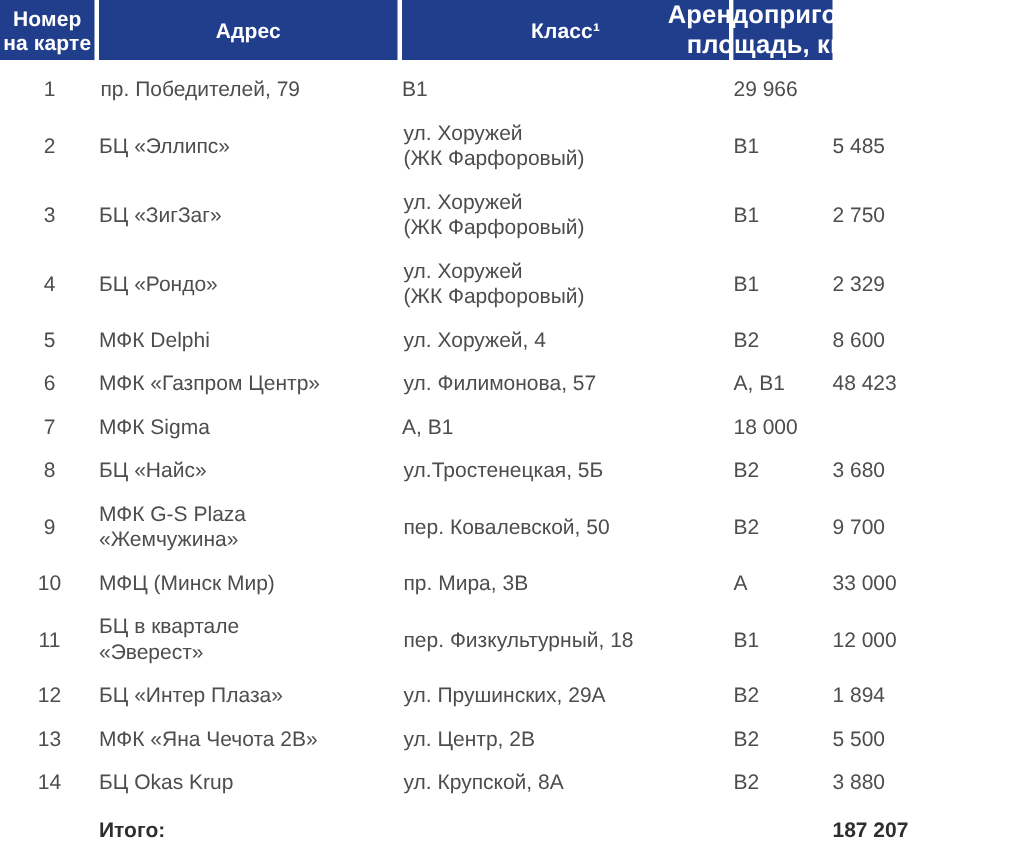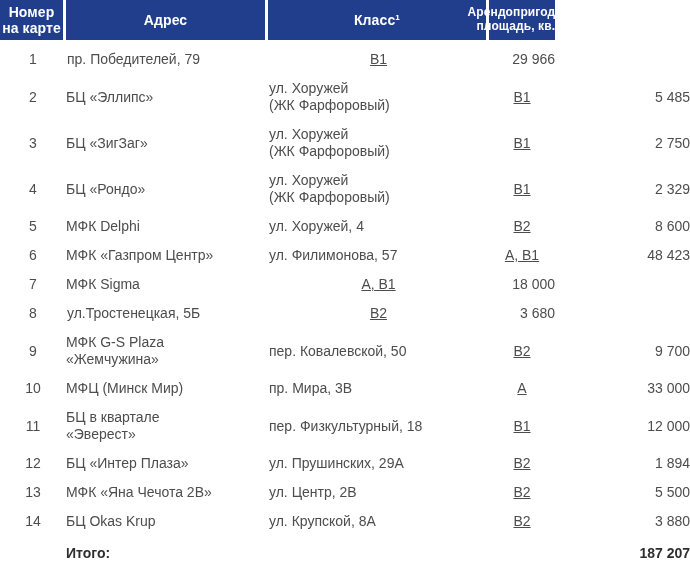--- a/index.html
+++ b/index.html
@@ -36,35 +36,35 @@
     height: 40px;
     display: flex;
     align-items: center;
     justify-content: center;
     text-align: center;
     white-space: pre-line;
     border-right: 3px solid #ffffff;
     letter-spacing: 0.1px;
   }
   .th:last-child { border-right: none; }
-  .th-area { font-size: 12px; }
+  .th-area { font-size: 17px; }
   
   .tbody { padding-top: 5px; }
   .td {
     color: var(--body-text);
     font-size: 14px;
     line-height: 17px;
     padding: 6px 0;
     white-space: pre-line;
   }
   .c-num   { text-align: center; }
   .c-name  { text-align: left; padding-right: 6px; }
   .c-addr  { text-align: left; padding-left: 1px; padding-right: 4px; }
-  .c-class { text-align: center; text-decoration: underline; }
-  .c-area  { text-align: right; }
+  .c-class { text-align: left; }
+  .c-area  { text-align: left; }
   
   .tr-total .td {
     font-weight: 700;
     color: var(--total-text);
     padding-top: 9px;
     padding-bottom: 8px;
   }
 </style>
 </head>
 <body>
@@ -135,20 +135,21 @@
 
   <div class="tr">
     <div class="td c-num">7</div>
     <div class="td c-name">МФК Sigma</div>
     <div class="td c-class">A, B1</div>
     <div class="td c-area">18 000</div>
   </div>
 
   <div class="tr">
     <div class="td c-num">8</div>
+    <div class="td c-name">БЦ «Найс»</div>
     <div class="td c-addr">ул.Тростенецкая, 5Б</div>
     <div class="td c-class">B2</div>
     <div class="td c-area">3 680</div>
   </div>
 
   <div class="tr">
     <div class="td c-num">9</div>
     <div class="td c-name">МФК G-S Plaza
 «Жемчужина»</div>
     <div class="td c-addr">пер. Ковалевской, 50</div>

